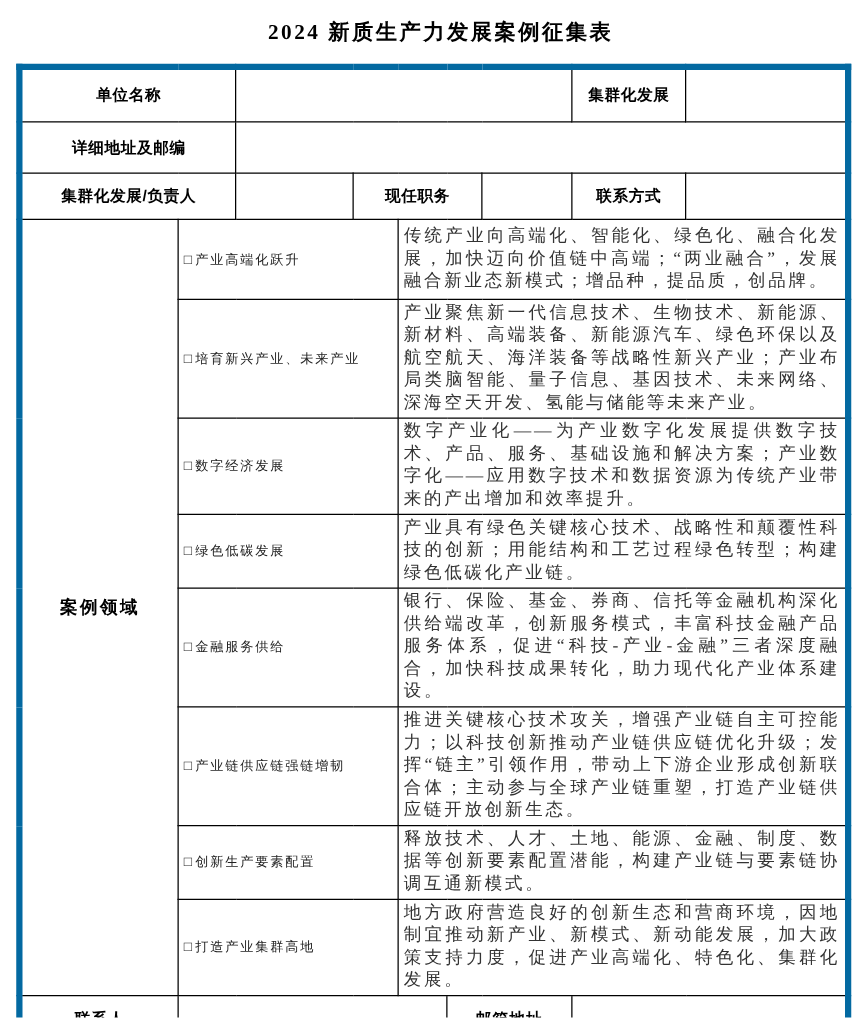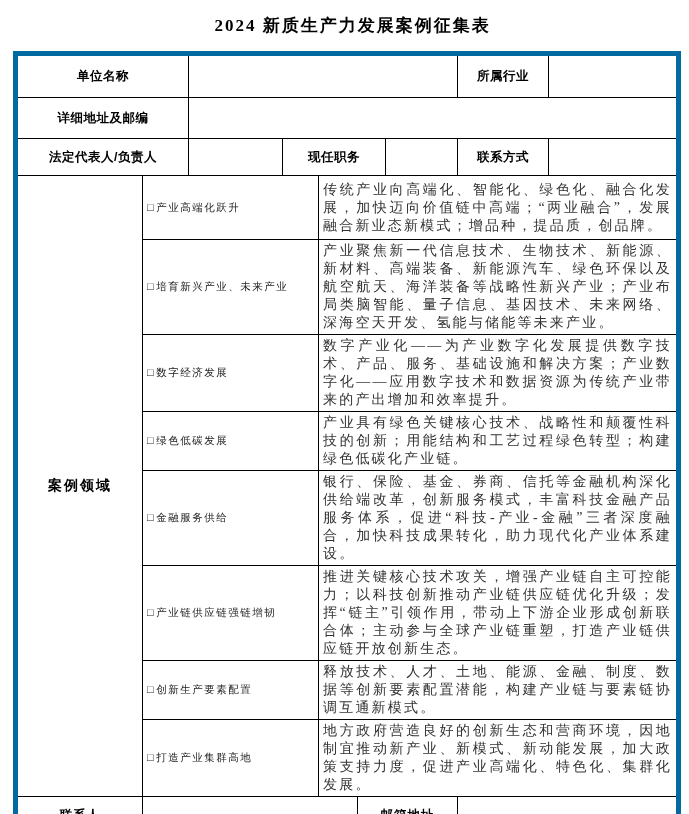--- a/index.html
+++ b/index.html
@@ -111,31 +111,31 @@
         <col style="width:28px">
       <col style="width:72px">
         <col style="width:91px">
         <col style="width:130px">
     </colgroup>
 
     <tbody>
         <tr class="r1">
       <td class="lbl" colspan="2">单位名称</td>
       <td class="fill" colspan="5"></td>
-      <td class="lbl">所属行业</td>
+      <td class="lbl">集群化发展</td>
       <td class="fill"></td>
     </tr>
 
     <tr class="r2">
       <td class="lbl" colspan="2">详细地址及邮编</td>
       <td class="fill" colspan="7"></td>
     </tr>
 
     <tr class="r3">
-      <td class="lbl" colspan="2">法定代表人/负责人</td>
+      <td class="lbl" colspan="2">集群化发展/负责人</td>
       <td class="fill"></td>
       <td class="lbl" colspan="3">现任职务</td>
       <td class="fill"></td>
       <td class="lbl">联系方式</td>
       <td class="fill"></td>
     </tr>
 
     <tr class="ca">
       <td class="case-field" rowspan="8">案例领域</td>
       <td class="cb-cell" colspan="3"><span class="cb">□</span><span>产业高端化跃升</span></td>

